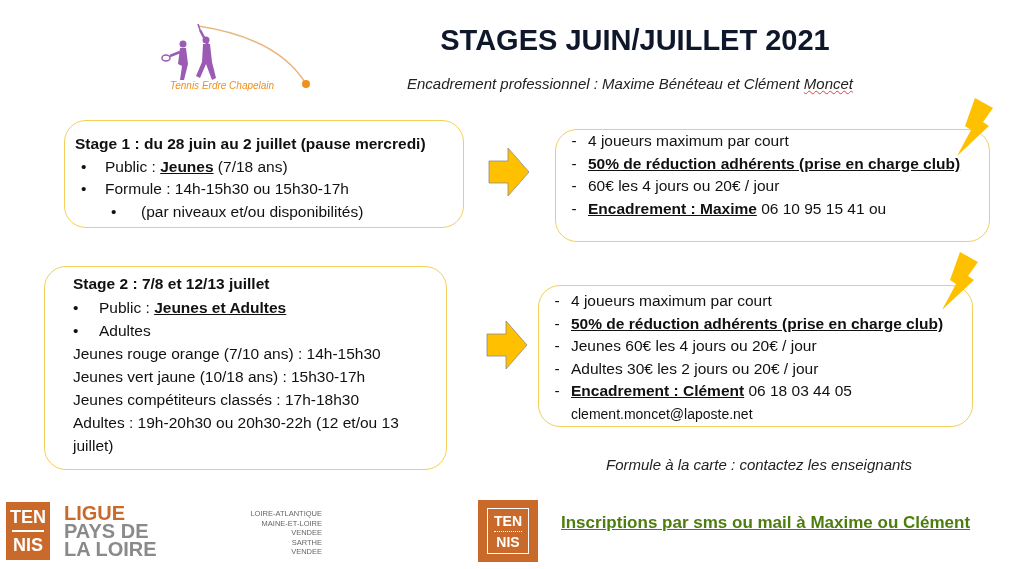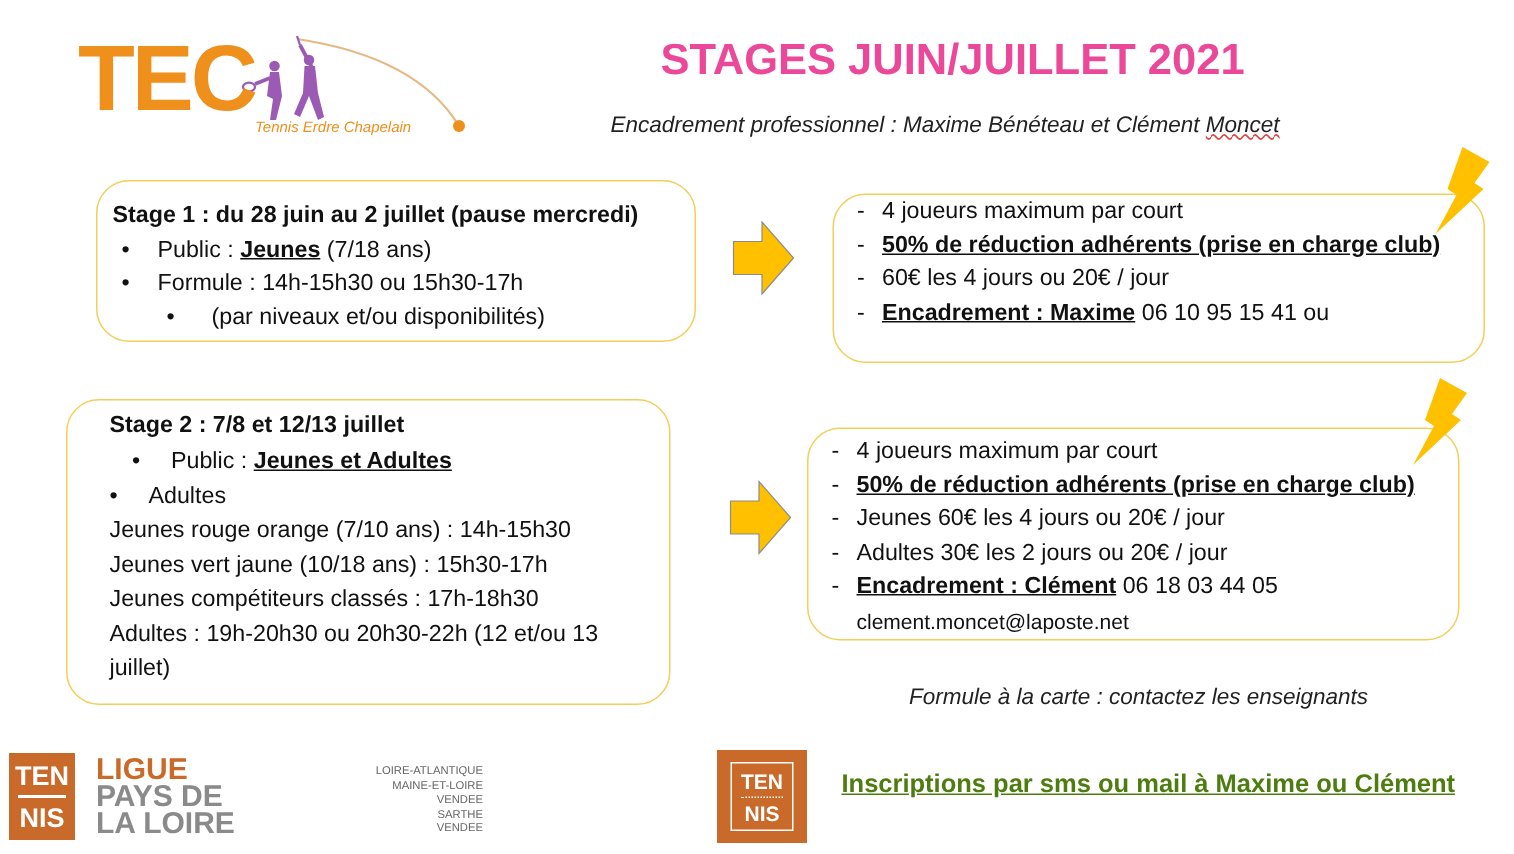--- a/index.html
+++ b/index.html
@@ -5,21 +5,21 @@
   html, body { margin:0; padding:0; }
   body { width:1009px; height:569px; background:#ffffff; position:relative; overflow:hidden;
          font-family:"Liberation Sans", "DejaVu Sans", sans-serif; color:#111; }
   .abs { position:absolute; }
   
   .tec-logo { left:48px; top:18px; width:270px; height:78px; }
   .tec-letters { position:absolute; left:4px; top:0; font-size:62px; font-weight:bold; color:#ef8f1c; letter-spacing:-2px; line-height:70px; font-family:"Liberation Sans", sans-serif; }
   .tec-sub { position:absolute; left:122px; top:62px; font-size:10px; color:#ef8f1c; font-style:italic; }
   .tec-arc { position:absolute; left:0; top:0; }
 
-  .title { left:370px; top:24px; width:530px; text-align:center; font-size:29px; font-weight:bold; color:#ec4899; font-family:"Liberation Sans", sans-serif; }
+  .title { left:370px; top:24px; width:530px; text-align:center; font-size:29px; font-weight:bold; color:#0f172a; font-family:"Liberation Sans", sans-serif; }
   .subtitle { left:360px; top:75px; width:540px; text-align:center; font-size:15px; font-style:italic; color:#222; }
   .squiggle { text-decoration: underline wavy #e04040; text-decoration-thickness:1px; }
 
   .box { border:1.5px solid #f2cf5b; border-radius:22px; background:#fff; box-sizing:border-box; }
   .box1 { left:64px; top:120px; width:400px; height:108px; padding:12px 28px 6px 10px; }
   .box2 { left:44px; top:266px; width:403px; height:204px; padding:6px 10px 6px 28px; }
   .box3 { left:555px; top:129px; width:435px; height:113px; padding:0 10px 4px 4px; }
   .box4 { left:538px; top:285px; width:435px; height:142px; padding:4px 10px 4px 4px; }
 
   .line { font-size:15.5px; line-height:22.5px; white-space:nowrap; }
@@ -55,21 +55,20 @@
     <circle cx="135" cy="26" r="3.5" fill="#9b5bb5"></circle>
     <path d="M132 30 L138 30 L140 46 L136 62 L132 62 L134 48 L130 46 Z" fill="#9b5bb5"></path>
     <path d="M132 34 L122 38" stroke="#9b5bb5" stroke-width="2.5"></path>
     <ellipse cx="118" cy="40" rx="4" ry="3" fill="none" stroke="#9b5bb5" stroke-width="1.5"></ellipse>
 
     <circle cx="158" cy="22" r="3.5" fill="#9b5bb5"></circle>
     <path d="M155 26 L162 26 L164 44 L168 60 L164 62 L158 46 L152 60 L148 58 L154 44 Z" fill="#9b5bb5"></path>
     <path d="M160 27 L152 12" stroke="#9b5bb5" stroke-width="2.5"></path>
     <line x1="152" y1="12" x2="150" y2="6" stroke="#9b5bb5" stroke-width="1.5"></line>
   </svg>
-  <div class="tec-letters">TEC</div>
   <div class="tec-sub">Tennis Erdre Chapelain</div>
 </div>
 
 <div class="abs title">STAGES JUIN/JUILLET 2021</div>
 <div class="abs subtitle"><span>Encadrement professionnel : Maxime Bénéteau et Clément </span><span class="squiggle">Moncet</span></div>
 
 <div class="abs box box1">
   <div class="line bold">Stage 1 : du 28 juin au 2 juillet (pause mercredi)</div>
   <div class="line">
     <span class="bullet">•</span><span>Public : </span><span class="bold u">Jeunes</span><span> (7/18 ans)</span>
@@ -92,21 +91,21 @@
   <div class="line"><span class="dash">-</span><span>60€ les 4 jours ou 20€ / jour</span></div>
   <div class="line"><span class="dash">-</span><span class="bold u">Encadrement : Maxime</span><span> 06 10 95 15 41 ou</span></div>
 </div>
 
 <svg class="abs bolt" style="left:945px;top:96px;" viewBox="0 0 54 62">
   <path d="M30 2 L48 12 L38 26 L44 30 L12 60 L26 34 L20 30 Z" fill="#ffc000"></path>
 </svg>
 
 <div class="abs box box2">
   <div class="line bold">Stage 2 : 7/8 et 12/13 juillet</div>
-  <div class="line" style="line-height:23px;margin-left:15px;">
+  <div class="line" style="line-height:23px;">
     <span class="bullet" style="padding-left:0;width:26px;">•</span><span>Public : </span><span class="bold u">Jeunes et Adultes</span>
   </div>
   <div class="line" style="line-height:23px;">
     <span class="bullet" style="padding-left:0;width:26px;">•</span><span>Adultes</span>
   </div>
   <div class="line" style="line-height:23px;">Jeunes rouge orange (7/10 ans) : 14h-15h30</div>
   <div class="line" style="line-height:23px;">Jeunes vert jaune (10/18 ans) : 15h30-17h</div>
   <div class="line" style="line-height:23px;">Jeunes compétiteurs classés : 17h-18h30</div>
   <div class="line" style="line-height:23px;">Adultes : 19h-20h30 ou 20h30-22h (12 et/ou 13</div>
   <div class="line" style="line-height:23px;">juillet)</div>

